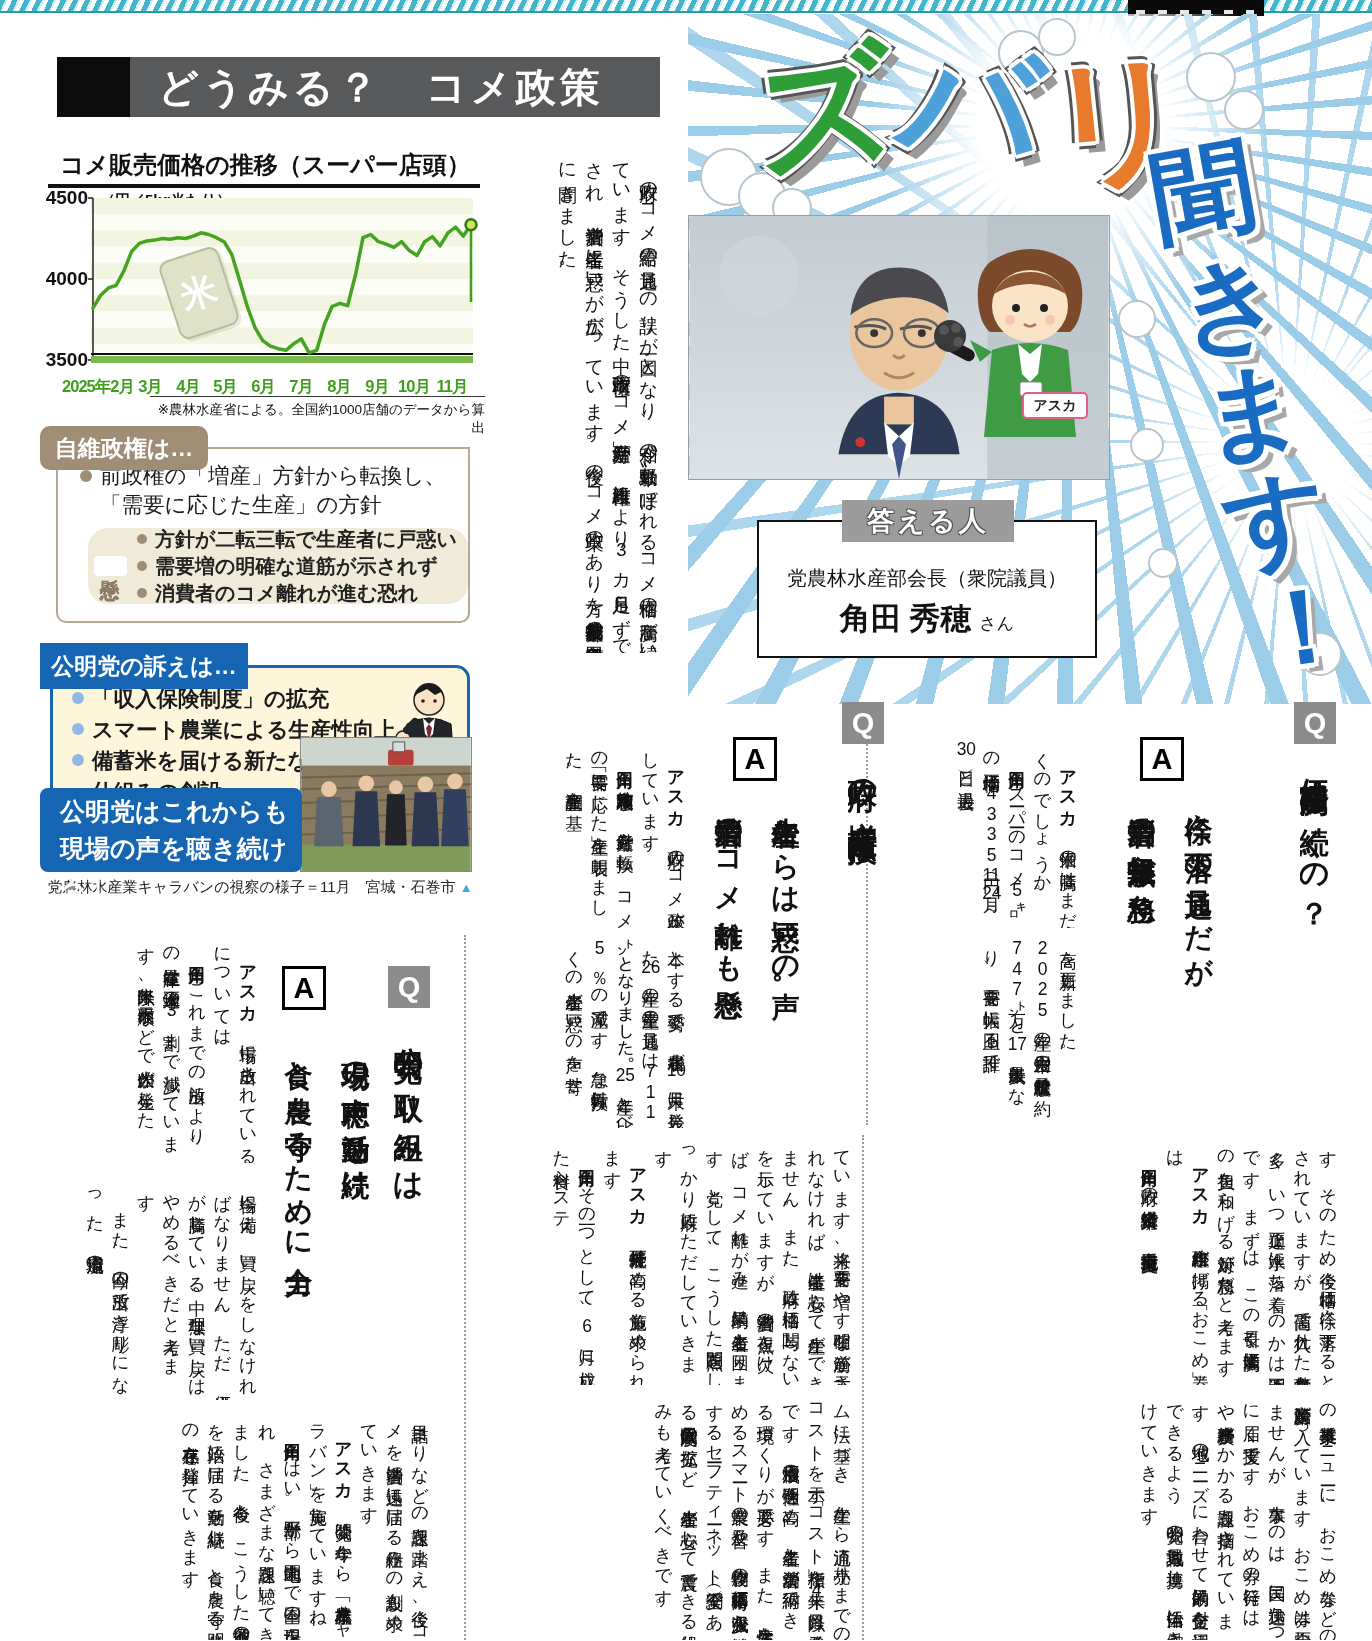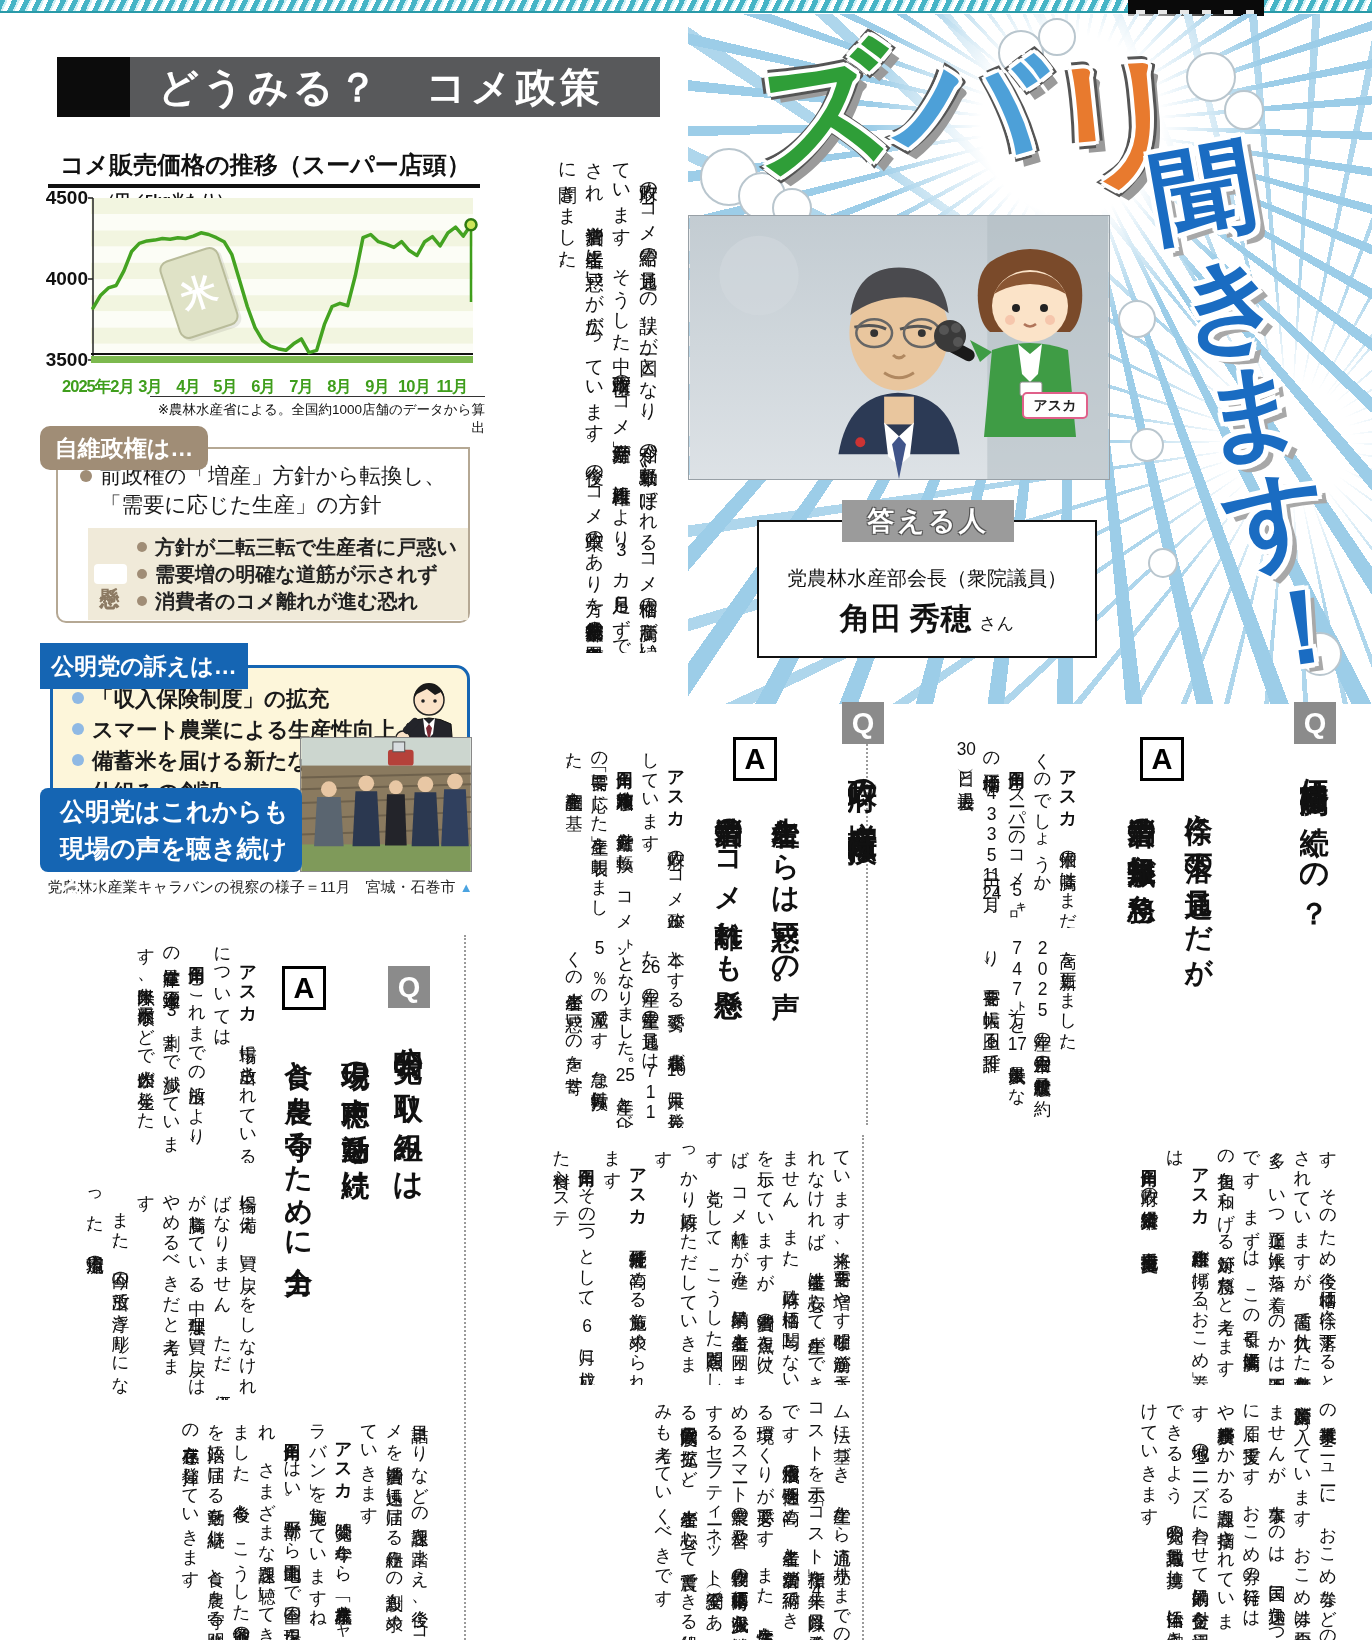--- a/index.html
+++ b/index.html
@@ -40,21 +40,21 @@
     border-radius:10px;transform:rotate(-18deg);color:#fff;font-size:36px;font-weight:700;
     display:flex;align-items:center;justify-content:center;z-index:5;box-shadow:2px 3px 0 rgba(0,0,0,.08);}
   
   .boxlabel{color:#fff;font-weight:700;font-size:23px;display:flex;align-items:center;justify-content:center;z-index:3;}
   .jisei-label{left:40px;top:426px;width:168px;height:44px;background:#a08d76;border-radius:10px;}
   .jisei-box{left:56px;top:447px;width:414px;height:176px;border:2px solid #b5a894;border-radius:0 0 10px 10px;z-index:1;}
   .item{display:flex;align-items:flex-start;}
   .dot{flex:0 0 auto;border-radius:50%;margin-top:8px;margin-right:8px;}
   .jisei-dot{width:12px;height:12px;background:#a08d76;}
   .jisei-policy{font-size:21.5px;line-height:29px;font-weight:400;color:#1a1a1a;}
-  .concern-box{left:88px;top:528px;width:380px;height:92px;background:#f0ead9;display:flex;align-items:center;padding:4px 6px;z-index:2;}
+  .concern-box{left:88px;top:528px;width:380px;height:76px;background:#f0ead9;display:flex;align-items:center;padding:4px 6px;z-index:2;border-radius:20px;}
   .concern-label{writing-mode:vertical-rl;text-orientation:upright;font-size:20px;font-weight:700;color:#8c7a63;
     background:#fff;border-radius:4px;padding:6px 3px;margin-right:10px;letter-spacing:4px;}
   .concern-item{font-size:20px;line-height:27px;color:#222;font-weight:600;}
   .concern-dot{width:10px;height:10px;background:#a08d76;margin-top:8px;}
   .komei-label{left:40px;top:643px;width:208px;height:46px;background:#1565b3;border-radius:0;}
   .komei-box{left:50px;top:665px;width:420px;height:192px;border:3px solid #1565b3;border-radius:14px;background:#fdf6da;z-index:1;}
   .komei-item{font-size:21.5px;line-height:31px;font-weight:700;color:#1a1a1a;}
   .komei-dot{width:12px;height:12px;background:#8fb9e4;}
   .banner{left:40px;top:788px;width:262px;height:84px;background:#1565b3;color:#fff;font-weight:700;
     font-size:25px;line-height:37px;padding:5px 0 0 20px;z-index:4;border-radius:8px;}

